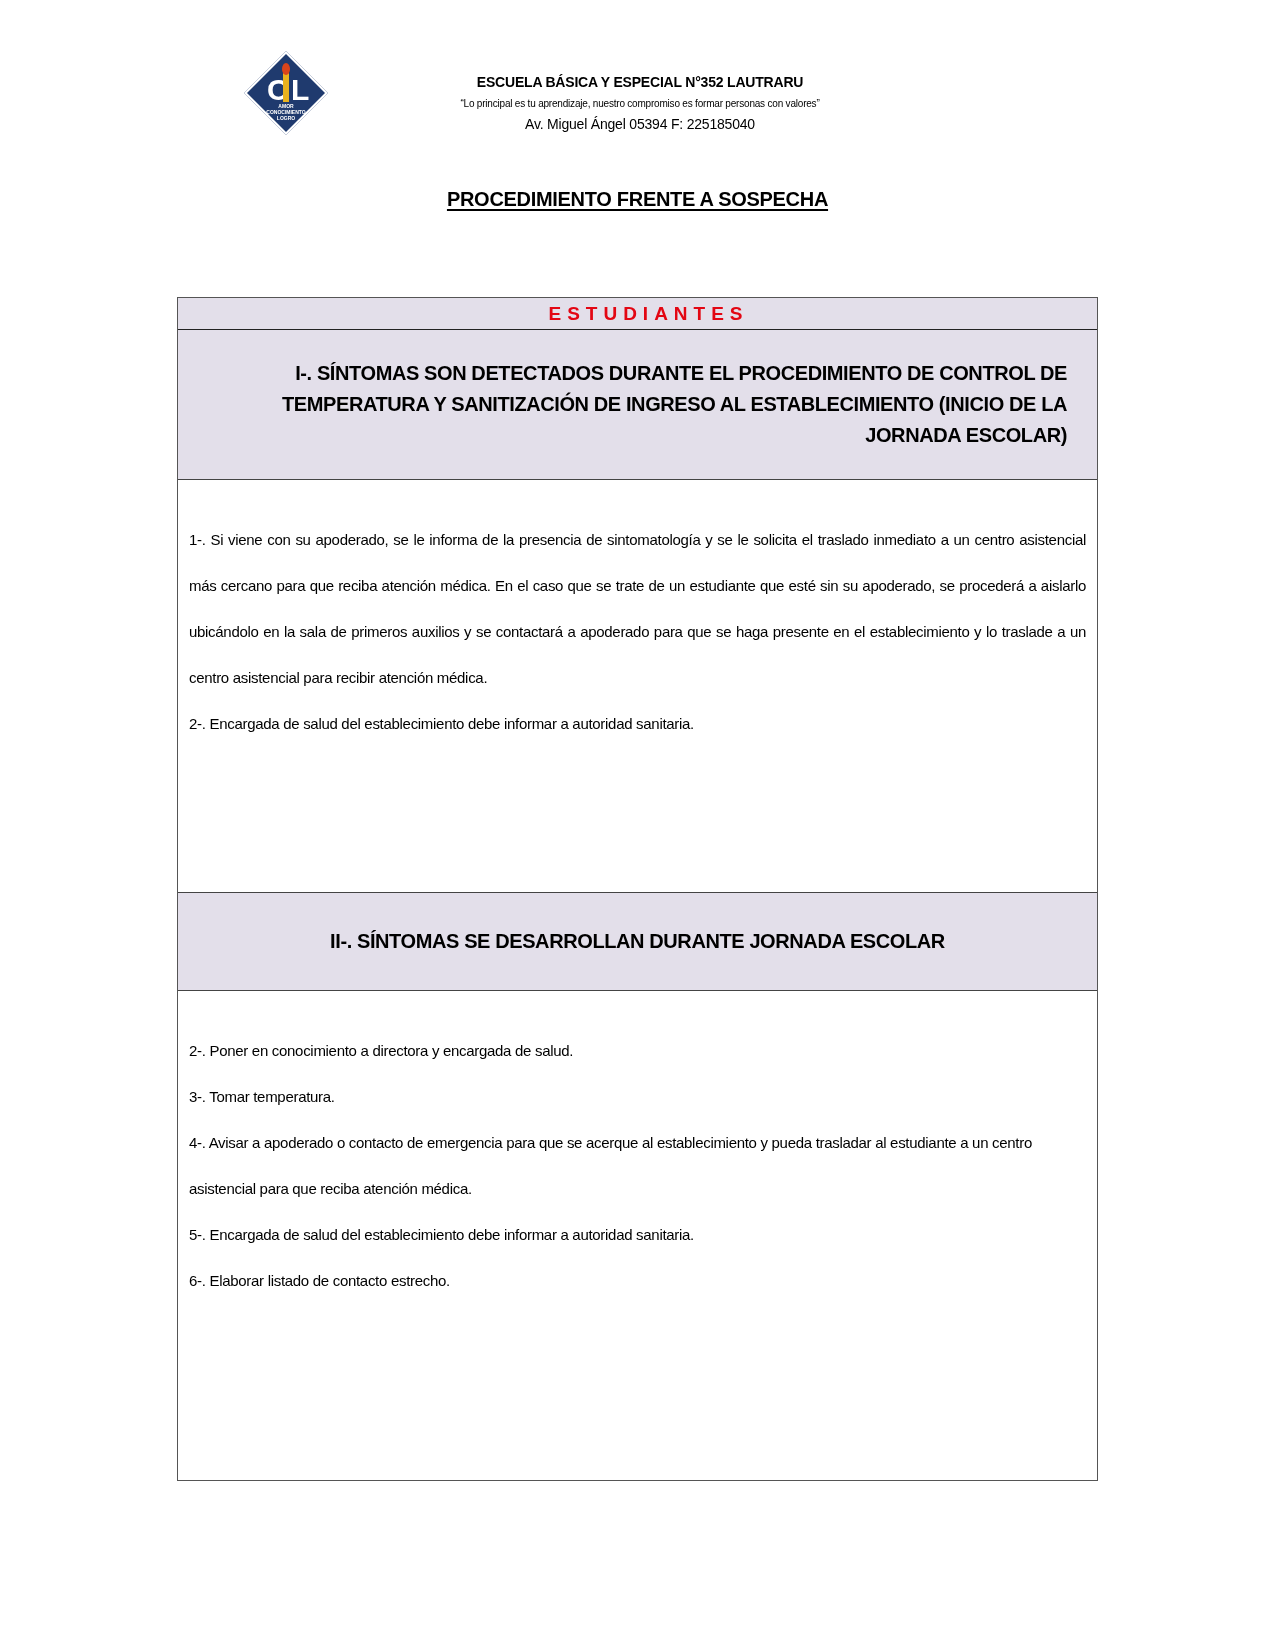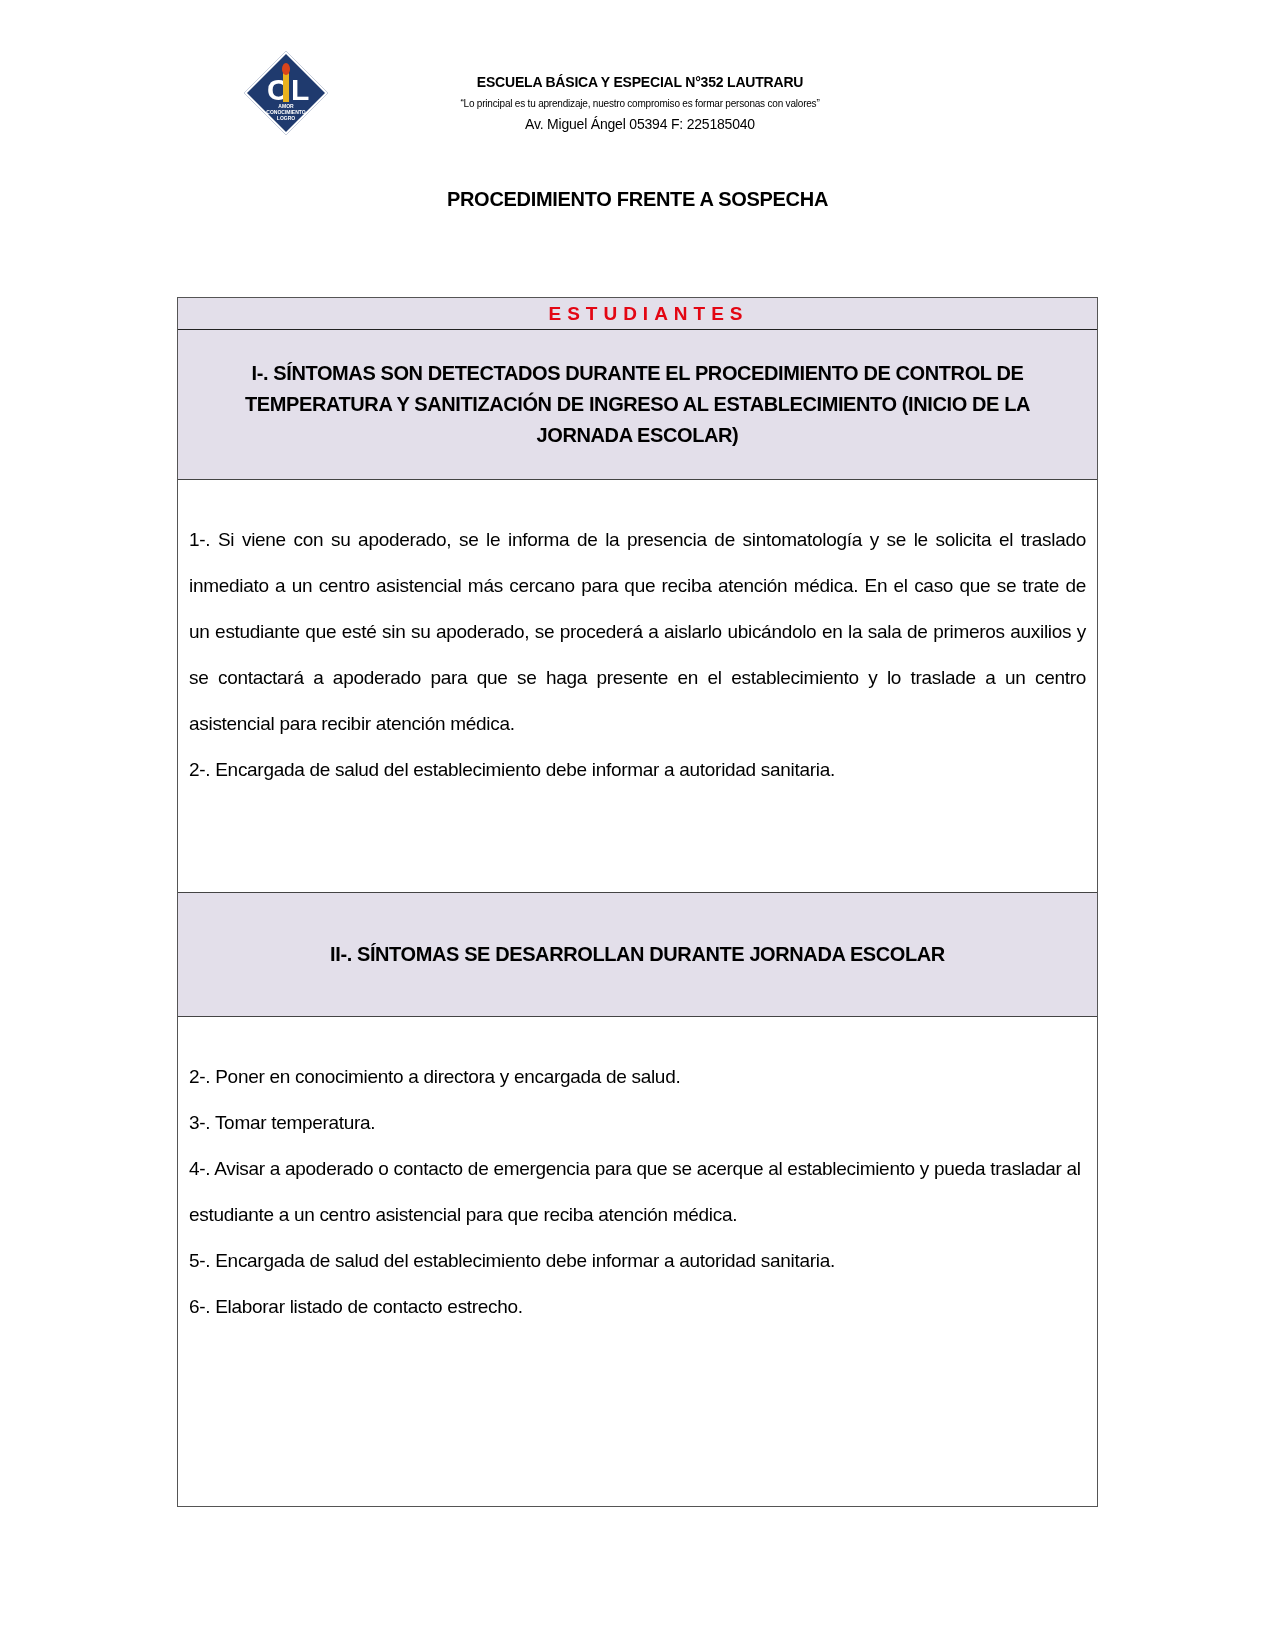--- a/index.html
+++ b/index.html
@@ -13,44 +13,44 @@
   .header-text {
     position: absolute; left: 380px; width: 520px; top: 72px;
     text-align: center; line-height: 21px;
   }
   .school-name { font-weight: bold; font-size: 14px; letter-spacing: -0.2px; }
   .motto { font-size: 10px; letter-spacing: -0.2px; }
   .address { font-size: 14px; letter-spacing: -0.2px; }
   .page-title {
     position: absolute; left: 0; width: 1275px; top: 188px;
     text-align: center; font-weight: bold; font-size: 20px;
-    text-underline-offset: 3px; letter-spacing: -0.3px;
+    text-decoration: underline; text-underline-offset: 3px; letter-spacing: -0.3px;
   }
   .table {
     position: absolute; left: 177px; top: 297px; width: 921px;
     border: 1.5px solid #555; box-sizing: border-box;
   }
   .row { border-bottom: 1.5px solid #444; box-sizing: border-box; }
   .row:last-child { border-bottom: none; }
   .head-row { background: #e3dfea; }
   .table-title {
     height: 31px; display: flex; align-items: center; justify-content: center;
     color: #e30613; font-weight: bold; font-size: 19px; letter-spacing: 6px;
     border-bottom: 1.5px solid #222;
     padding-left: 22px;
   }
   .section-header {
-    text-align: center; font-weight: bold; font-size: 20px; line-height: 31px;
+    text-align: right; font-weight: bold; font-size: 20px; line-height: 31px;
     letter-spacing: -0.4px; display: flex; align-items: center; justify-content: center;
     padding: 0 30px; box-sizing: border-box;
   }
   .sec1-head { height: 149px; }
-  .sec2-head { height: 124px; }
+  .sec2-head { height: 98px; }
   .section-body {
-    padding: 0 11px; box-sizing: border-box; font-size: 19px; line-height: 46px;
+    padding: 0 11px; box-sizing: border-box; font-size: 15px; line-height: 46px;
     letter-spacing: -0.3px;
   }
   .sec1-body { height: 413px; padding-top: 37px; }
   .sec2-body { height: 489px; padding-top: 37px; }
   .item { margin: 0; }
   .justify { text-align: justify; text-align-last: left; }
 </style>
 </head>
 <body>
 

